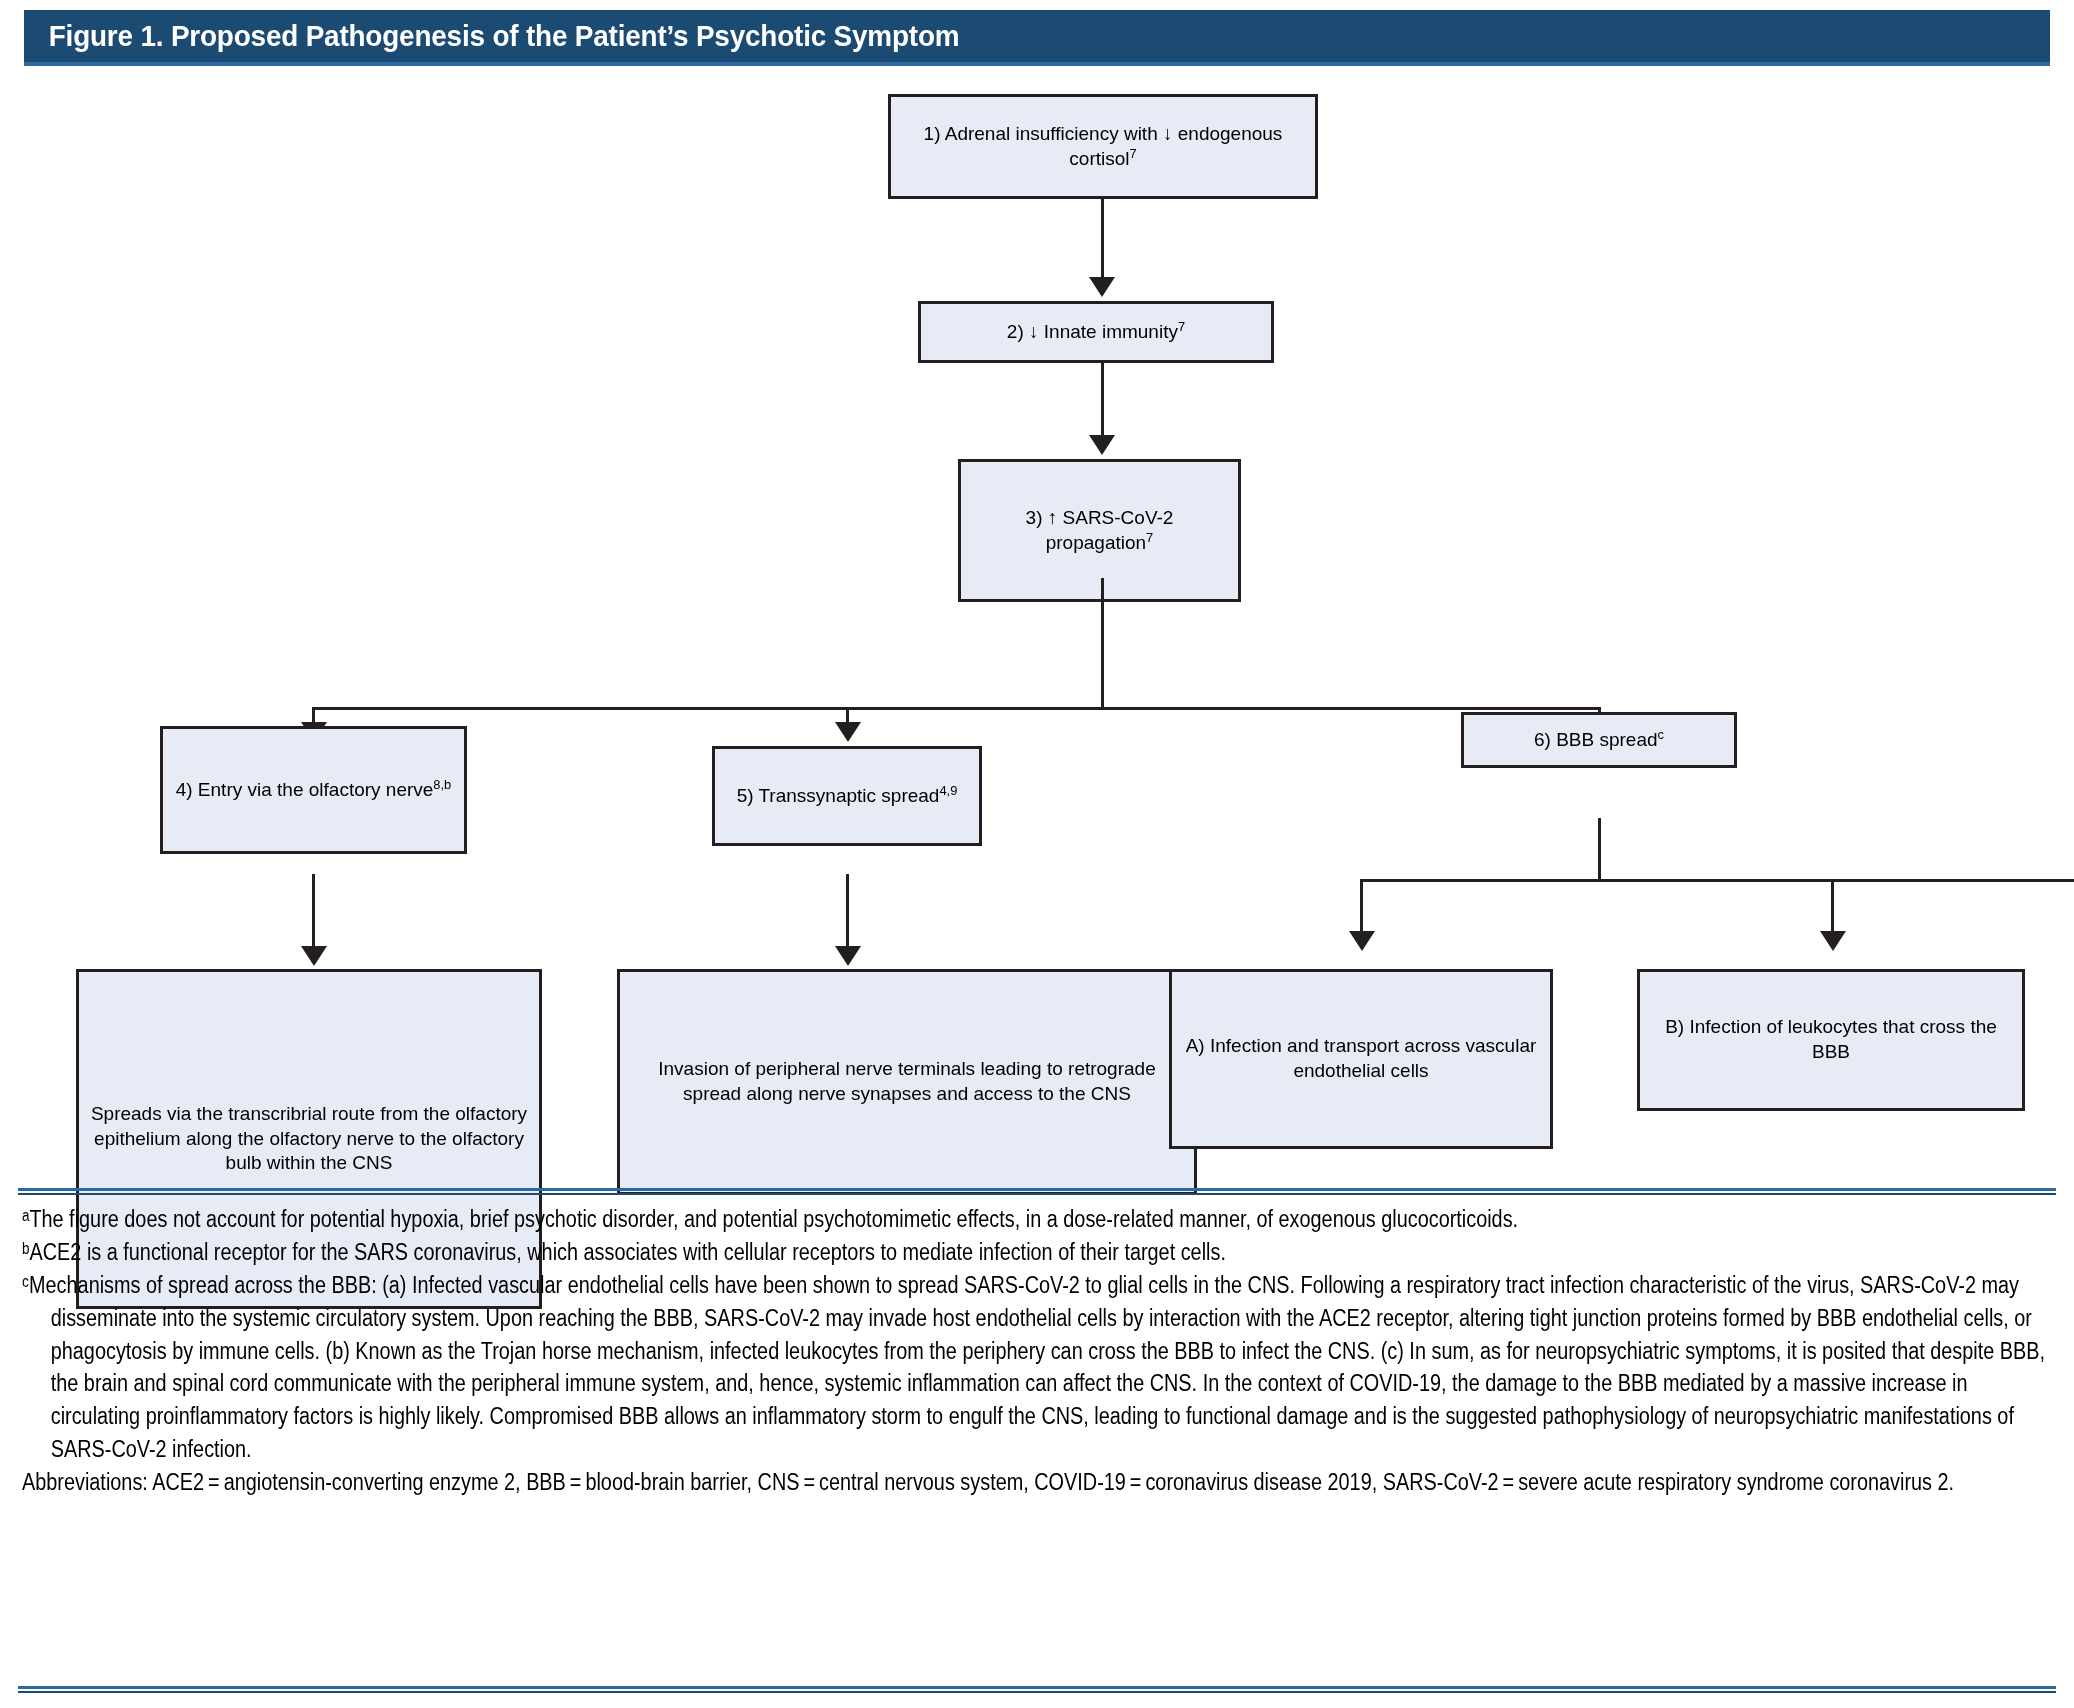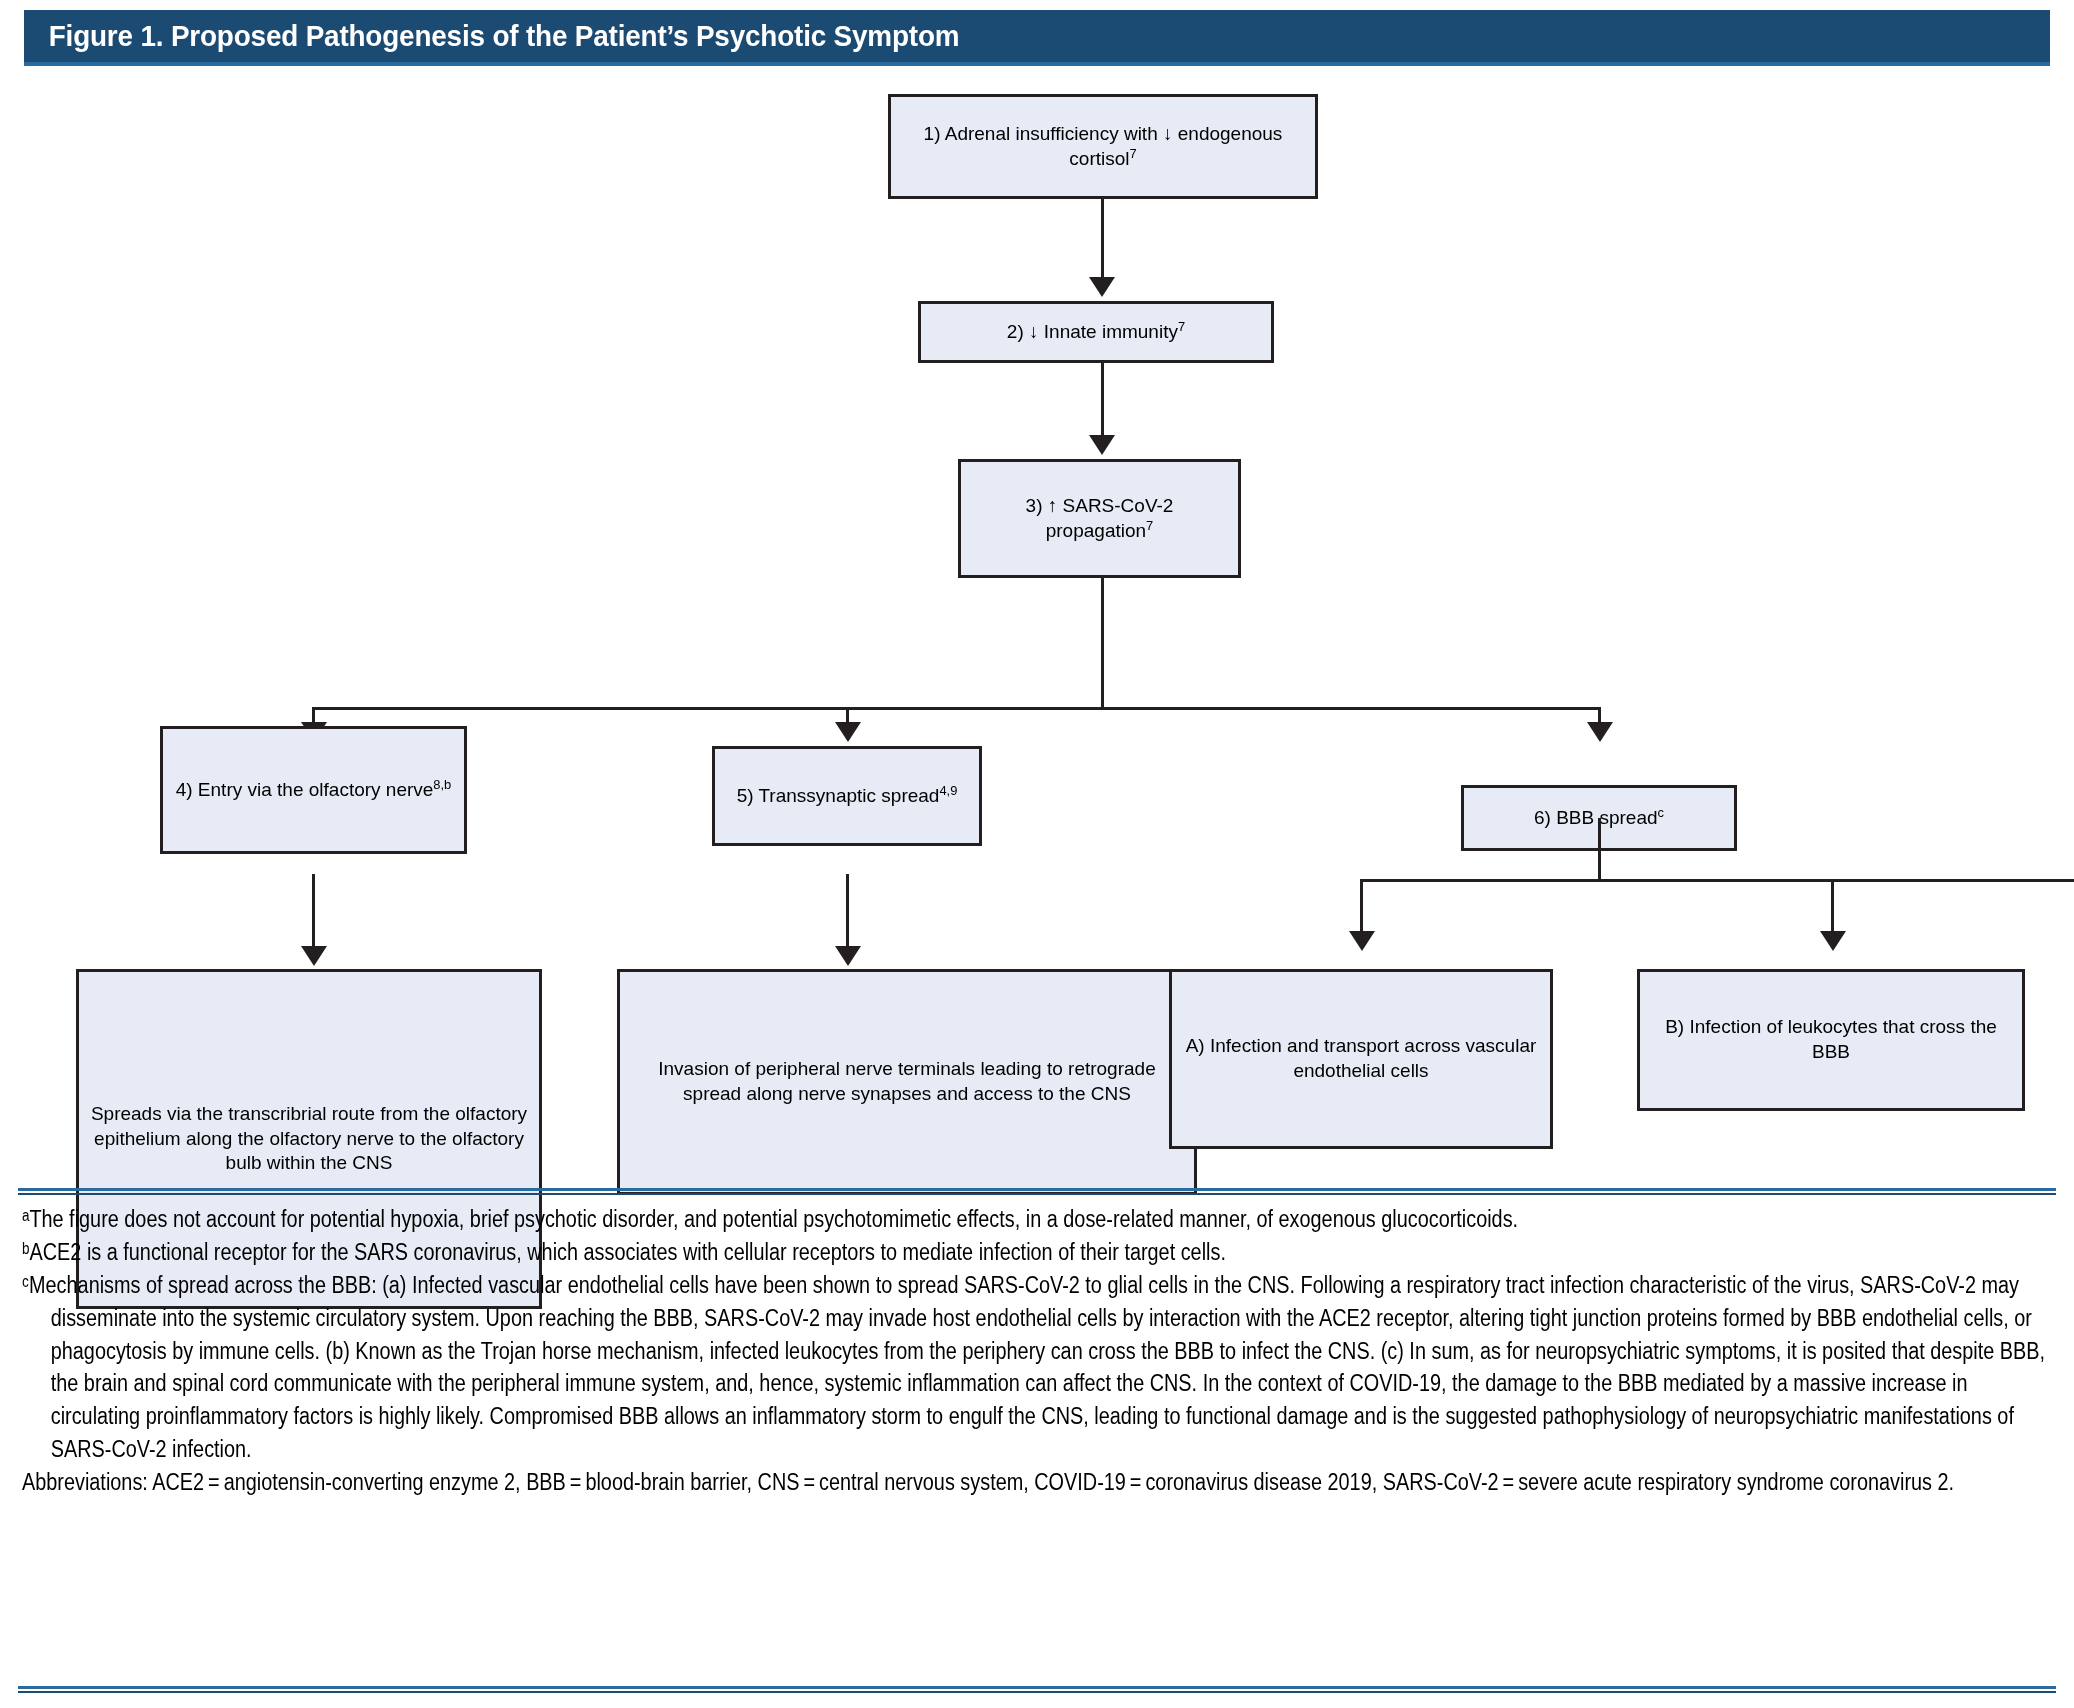--- a/index.html
+++ b/index.html
@@ -65,24 +65,24 @@
     line-height: 1.30;
     color: #000000;
     padding: 4px 10px;
   }
   .node .txt { display: block; width: 100%; }
   sup { font-size: 0.68em; vertical-align: super; line-height: 0; }
 
   
   #node-1 { left: 888px; top: 28px;  width: 430px; height: 105px; }
   #node-2 { left: 918px; top: 235px; width: 356px; height: 62px;  }
-  #node-3 { left: 958px; top: 393px; width: 283px; height: 119px; }
+  #node-3 { left: 958px; top: 393px; width: 283px; height: 143px; }
   #node-4 { left: 160px; top: 660px; width: 307px; height: 128px; }
   #node-5 { left: 712px; top: 680px; width: 270px; height: 100px; }
-  #node-6 { left: 1461px;top: 719px; width: 276px; height: 66px;  }
+  #node-6 { left: 1461px;top: 646px; width: 276px; height: 56px;  }
   #node-a1{ left: 76px;  top: 903px; width: 466px; height: 340px; }
   #node-a2{ left: 617px; top: 903px; width: 580px; height: 226px; }
   #node-a3{ left: 1169px;top: 903px; width: 384px; height: 180px; }
   #node-a4{ left: 1637px;top: 903px; width: 388px; height: 142px; }
 
   
   .ln { position: absolute; background: #231f20; }
   .vl { width: 3px; }
   .hl { height: 3px; }
   .arrow {

